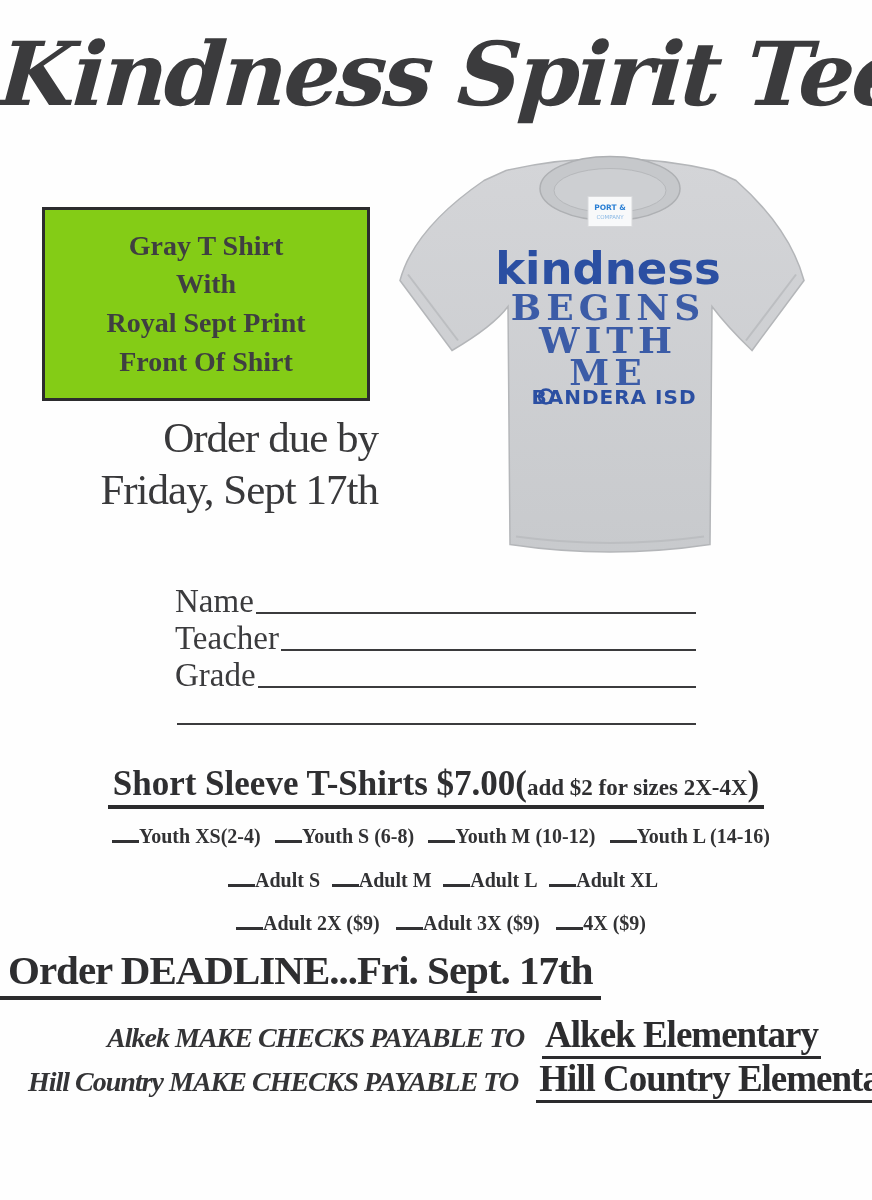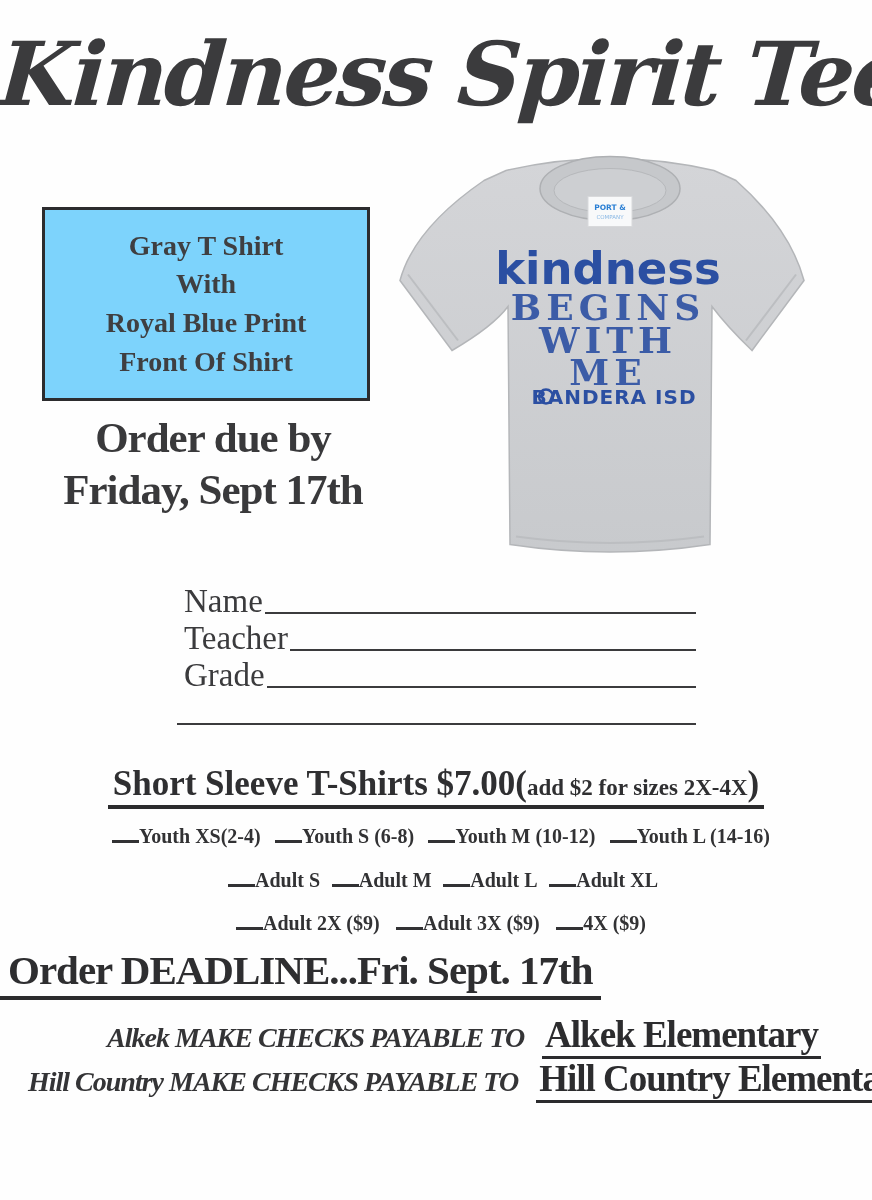--- a/index.html
+++ b/index.html
@@ -12,36 +12,36 @@
   .title{
     position:absolute;top:22px;left:0;width:100%;margin:0;
     text-align:center;white-space:nowrap;
     font-family:"DejaVu Serif", serif;font-style:italic;font-weight:bold;
     font-size:88px;letter-spacing:-3px;color:#3b3b3d;
     transform:skewX(-4deg);
   }
   
   .info-box{
     position:absolute;left:42px;top:207px;width:322px;height:188px;
-    border:3px solid #2c2c2e;background:#7dd3fc;
+    border:3px solid #2c2c2e;background:#84cc16;
     display:flex;flex-direction:column;justify-content:center;align-items:center;
     font-weight:bold;font-size:28px;line-height:1.38;color:#3f3f41;text-align:center;
   }
   
   .due{
-    position:absolute;left:48px;top:412px;width:330px;text-align:center;
-    font-weight:bold;font-size:43px;line-height:1.22;letter-spacing:-1px;color:#39393b;
+    position:absolute;left:48px;top:412px;width:330px;text-align:right;
+    font-weight:normal;font-size:43px;line-height:1.22;letter-spacing:-1px;color:#39393b;
   }
   
   .shirt-wrap{position:absolute;left:388px;top:144px;width:428px;height:430px;}
   .shirt-wrap svg{width:100%;height:100%;display:block;}
   
   .form{position:absolute;left:175px;top:581px;width:521px;font-size:33px;color:#3b3b3d;}
   .frow{display:flex;align-items:flex-end;height:37px;}
-  .flabel{white-space:nowrap;line-height:1;margin-left:9px;}
+  .flabel{white-space:nowrap;line-height:1;}
   .fline{flex:1;border-bottom:2px solid #3b3b3d;margin-bottom:4px;margin-left:2px;}
   
   .pricing{position:absolute;top:764px;left:0;width:100%;text-align:center;}
   .pricing-inner{
     display:inline-block;border-bottom:4px solid #2b2b2d;padding:0 5px 1px;
     color:#2f2f31;font-weight:bold;white-space:nowrap;
   }
   .pmain,.pparen{font-size:35px;}
   .pnote{font-size:23px;}
   
@@ -75,21 +75,21 @@
 </head>
 <body>
 
 <div class="page">
 
   <h1 class="title">Kindness Spirit Tee</h1>
 
   <div class="info-box">
     <div>Gray T Shirt</div>
     <div>With</div>
-    <div>Royal Blue Print</div>
+    <div>Royal Sept Print</div>
     <div>Front Of Shirt</div>
   </div>
 
   <div class="due">
     <div>Order due by</div>
     <div>Friday, Sept 17th</div>
   </div>
 
   <div class="shirt-wrap">
     <svg viewBox="0 0 428 425" xmlns="http://www.w3.org/2000/svg">

